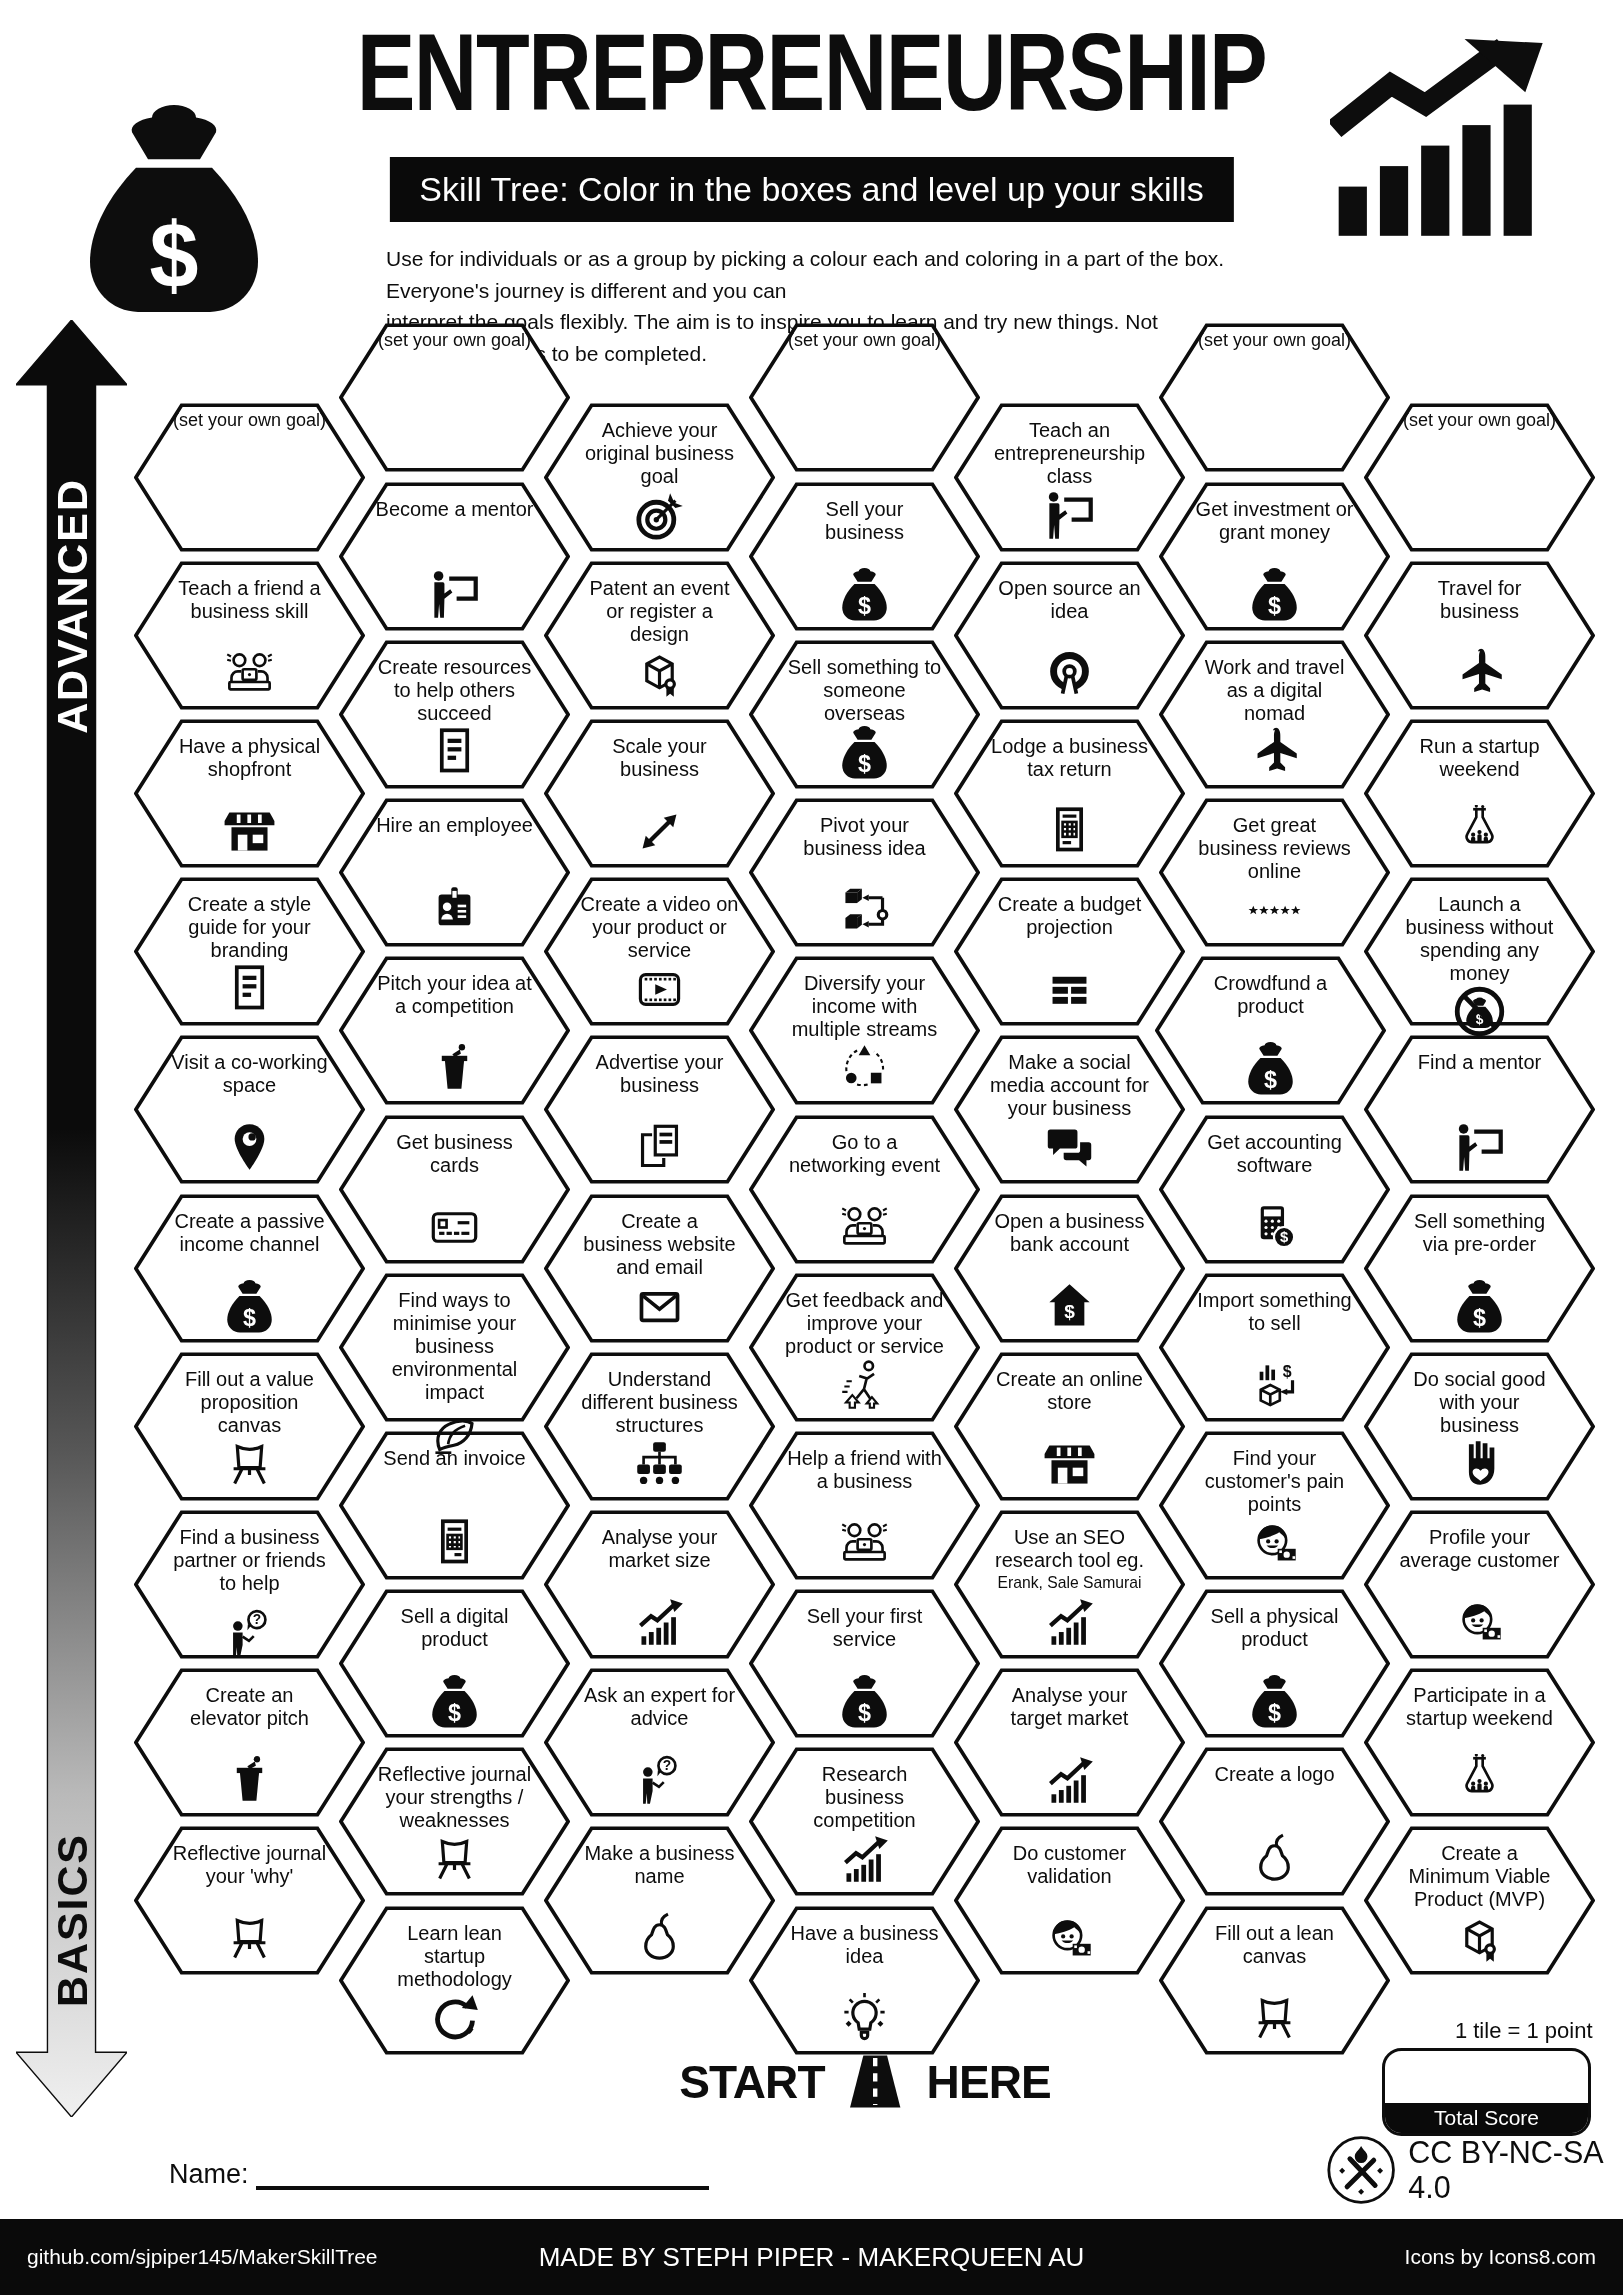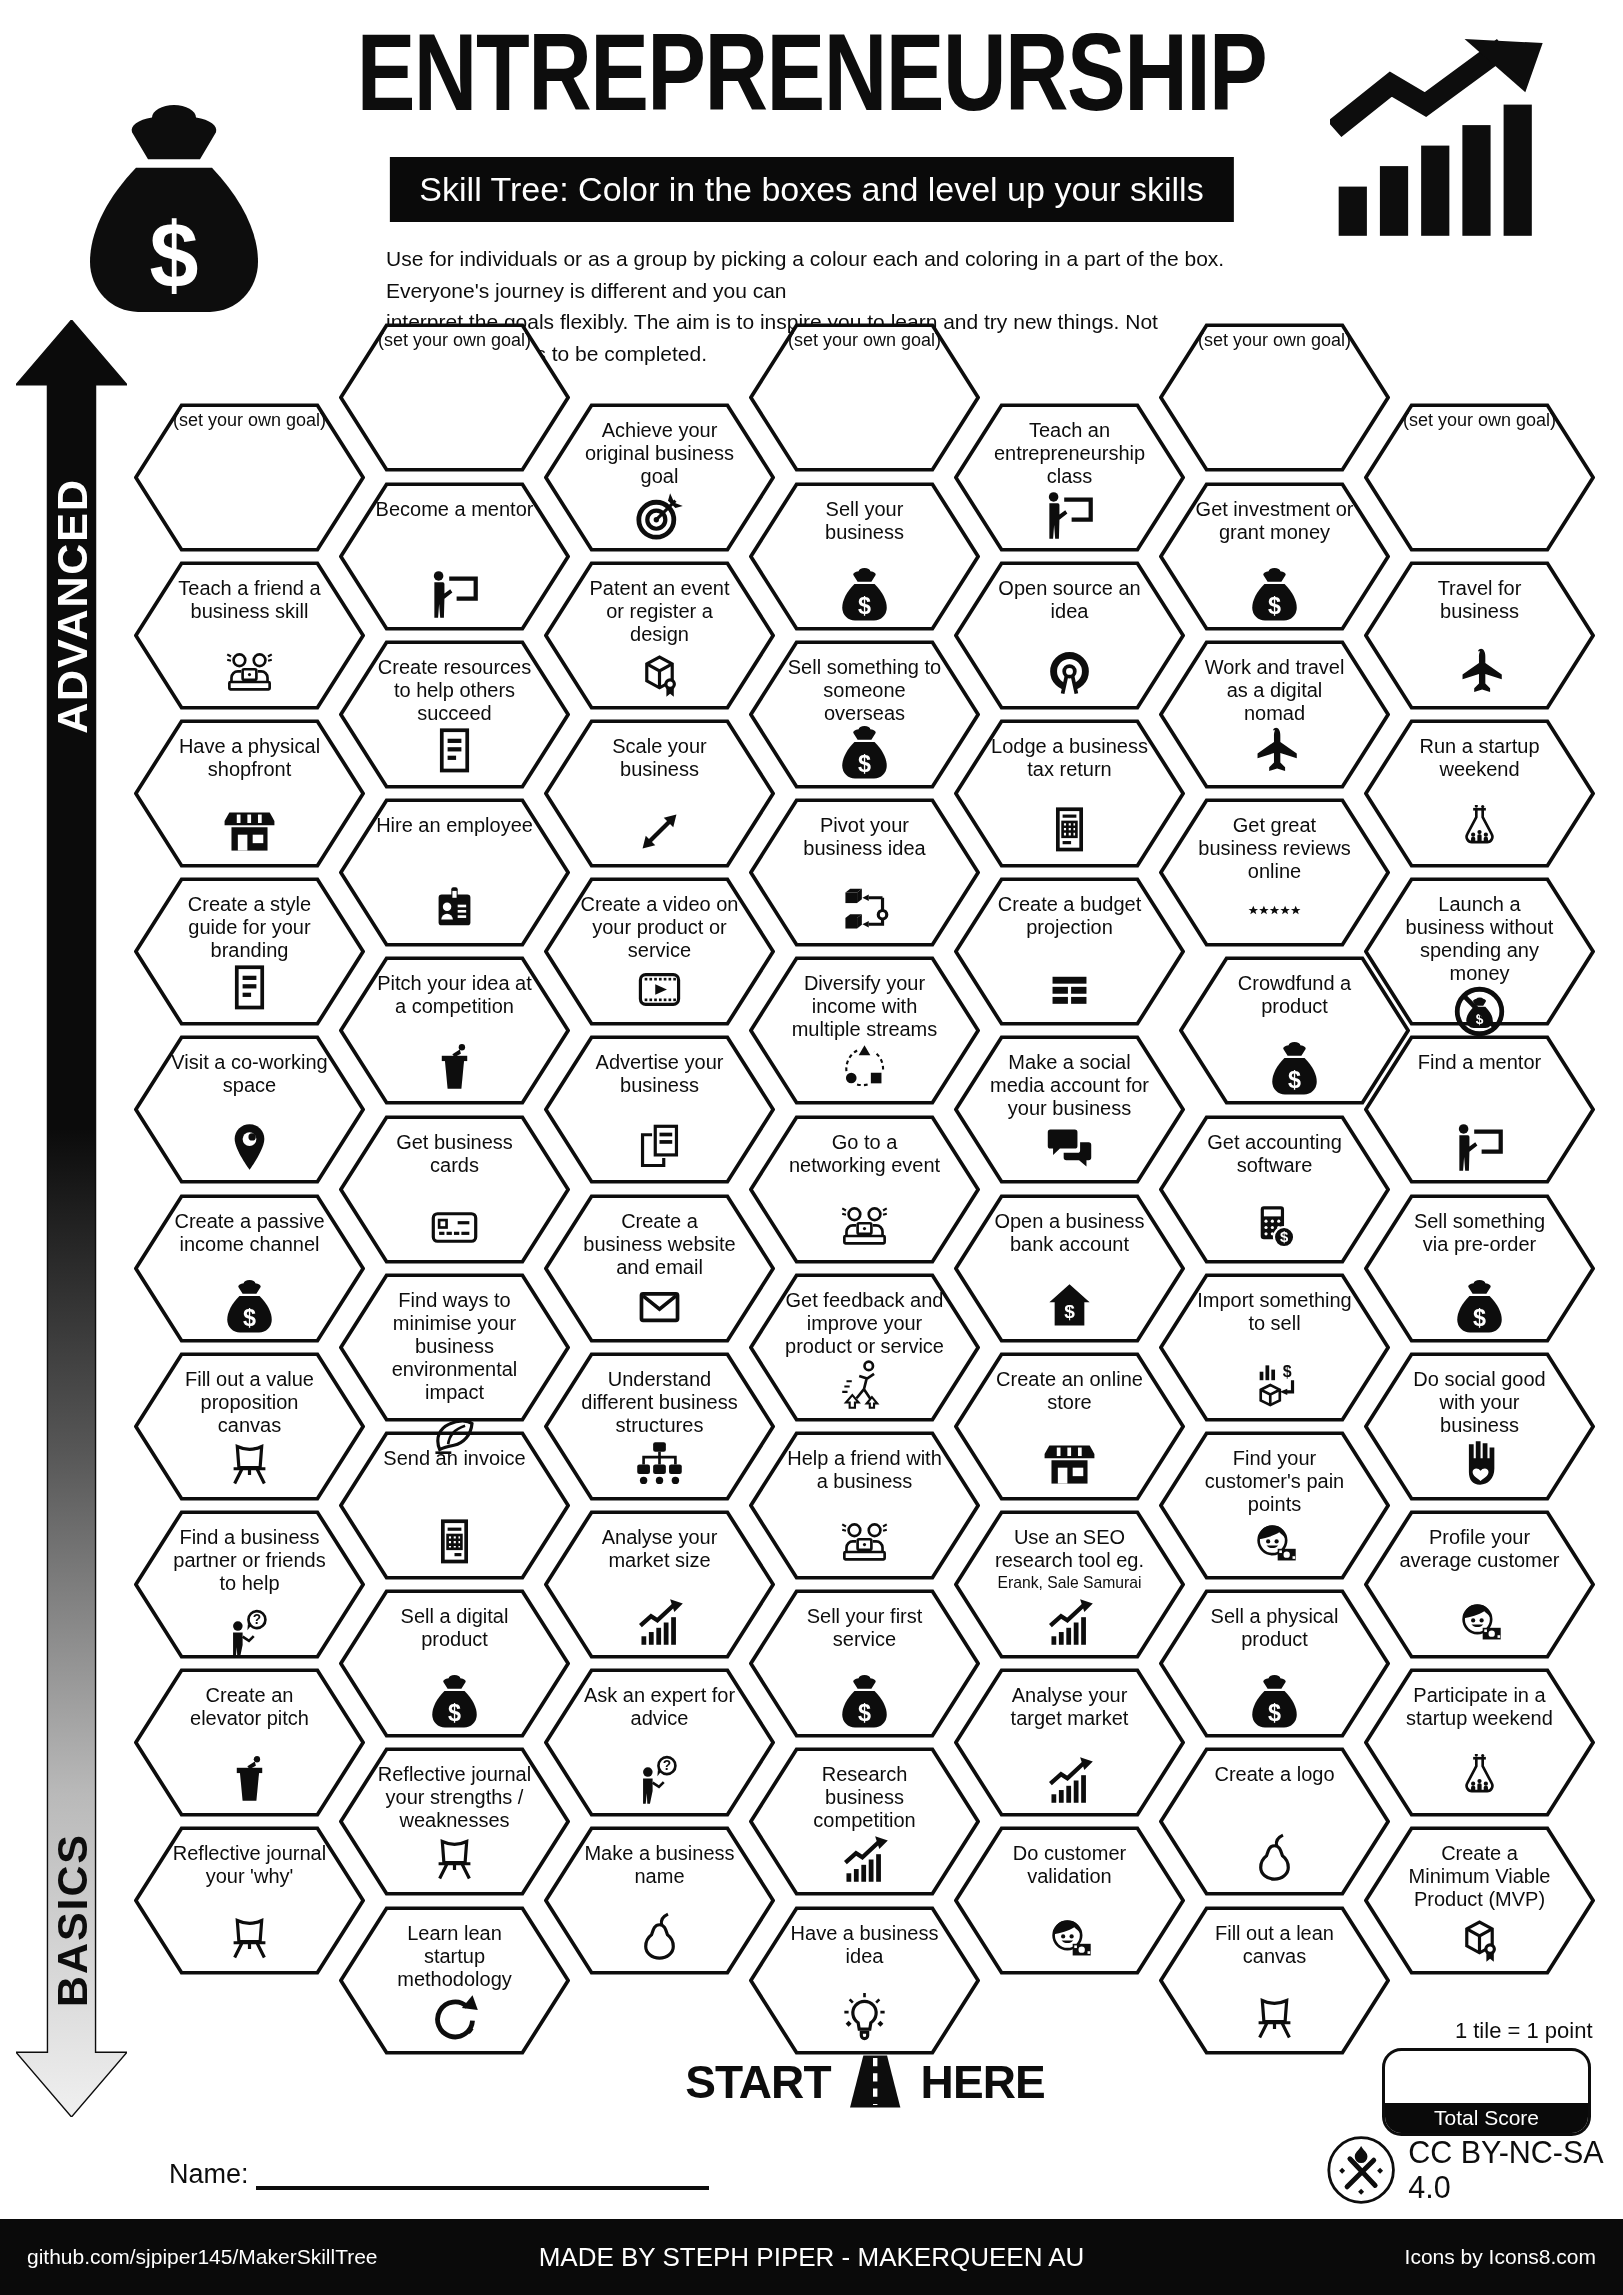--- a/index.html
+++ b/index.html
@@ -38,21 +38,21 @@
   }
   .hexbg{position:absolute;left:0;top:0;width:100%;height:100%;z-index:0}
   .hexbg polygon{fill:#fff;stroke:#0d0d0d;stroke-width:8}
   .hexlabel{position:relative;z-index:1;font-size:20px;line-height:1.16}
   .goal .hexlabel{font-size:18px;margin-top:-8.3px}
   .hexnote{position:relative;z-index:1;font-size:15.7px;margin-top:1.9px}
   .hexicon{position:relative;z-index:1;width:53px;height:53px;flex:none;margin-top:auto;margin-bottom:1.9px}
   
   .start-here{
     position:absolute;top:2052px;left:865px;transform:translateX(-50%);
-    display:flex;align-items:center;gap:8px;font-size:46px;font-weight:800;letter-spacing:-0.9px;
+    display:flex;align-items:center;gap:14px;font-size:46px;font-weight:800;letter-spacing:-0.9px;
   }
   .start-road{width:74px;height:59px}
   
   .name-row{position:absolute;top:2159px;left:169px;display:flex;align-items:flex-end;font-size:27px}
   .name-line{width:453px;border-bottom:4.2px solid #0d0d0d;height:26px;margin-left:7.4px}
   
   .tile-note{position:absolute;top:2018px;right:30.5px;font-size:22px}
   .score-box{
     position:absolute;left:1382px;top:2048px;width:209px;height:88px;box-sizing:border-box;
     border:3.2px solid #0d0d0d;border-radius:19.4px;overflow:hidden;background:#fff;
@@ -980,21 +980,21 @@
     </div>
     <div class="hex" style="left: 1159px; top: 797px;">
       <svg class="hexbg" viewBox="0 0 500 326" preserveAspectRatio="none">
         <polygon points="4,163 103,7 397,7 496,163 397,319 103,319"></polygon>
       </svg>
       <div class="hexlabel">Get great business reviews online</div>
       <svg class="hexicon" viewBox="0 0 100 100">
         <use href="#i-stars-five"></use>
       </svg>
     </div>
-    <div class="hex" style="left: 1179px; top: 955px;">
+    <div class="hex" style="left: 1155px; top: 955px;">
       <svg class="hexbg" viewBox="0 0 500 326" preserveAspectRatio="none">
         <polygon points="4,163 103,7 397,7 496,163 397,319 103,319"></polygon>
       </svg>
       <div class="hexlabel">Crowdfund a product</div>
       <svg class="hexicon" viewBox="0 0 100 100">
         <use href="#i-money-bag"></use>
       </svg>
     </div>
     <div class="hex" style="left: 1159px; top: 1114px;">
       <svg class="hexbg" viewBox="0 0 500 326" preserveAspectRatio="none">

